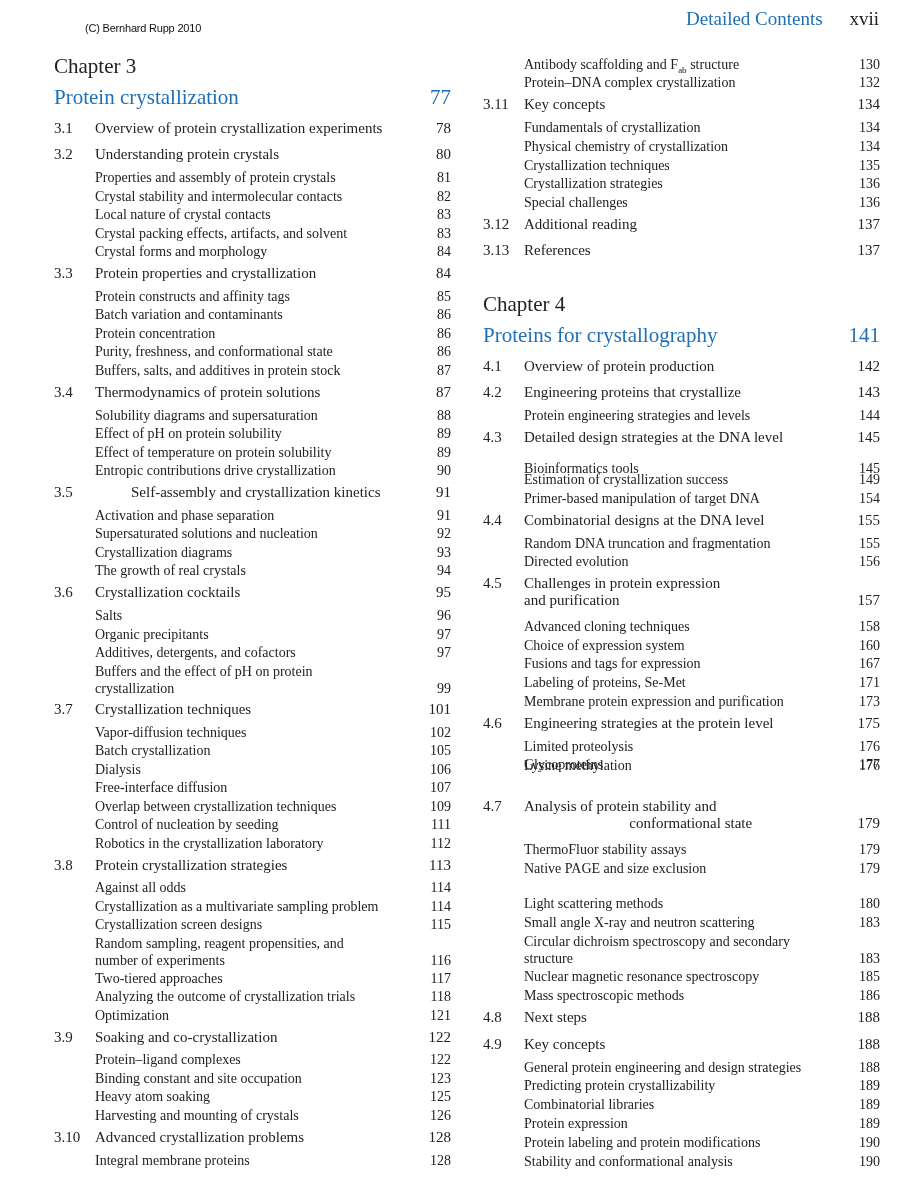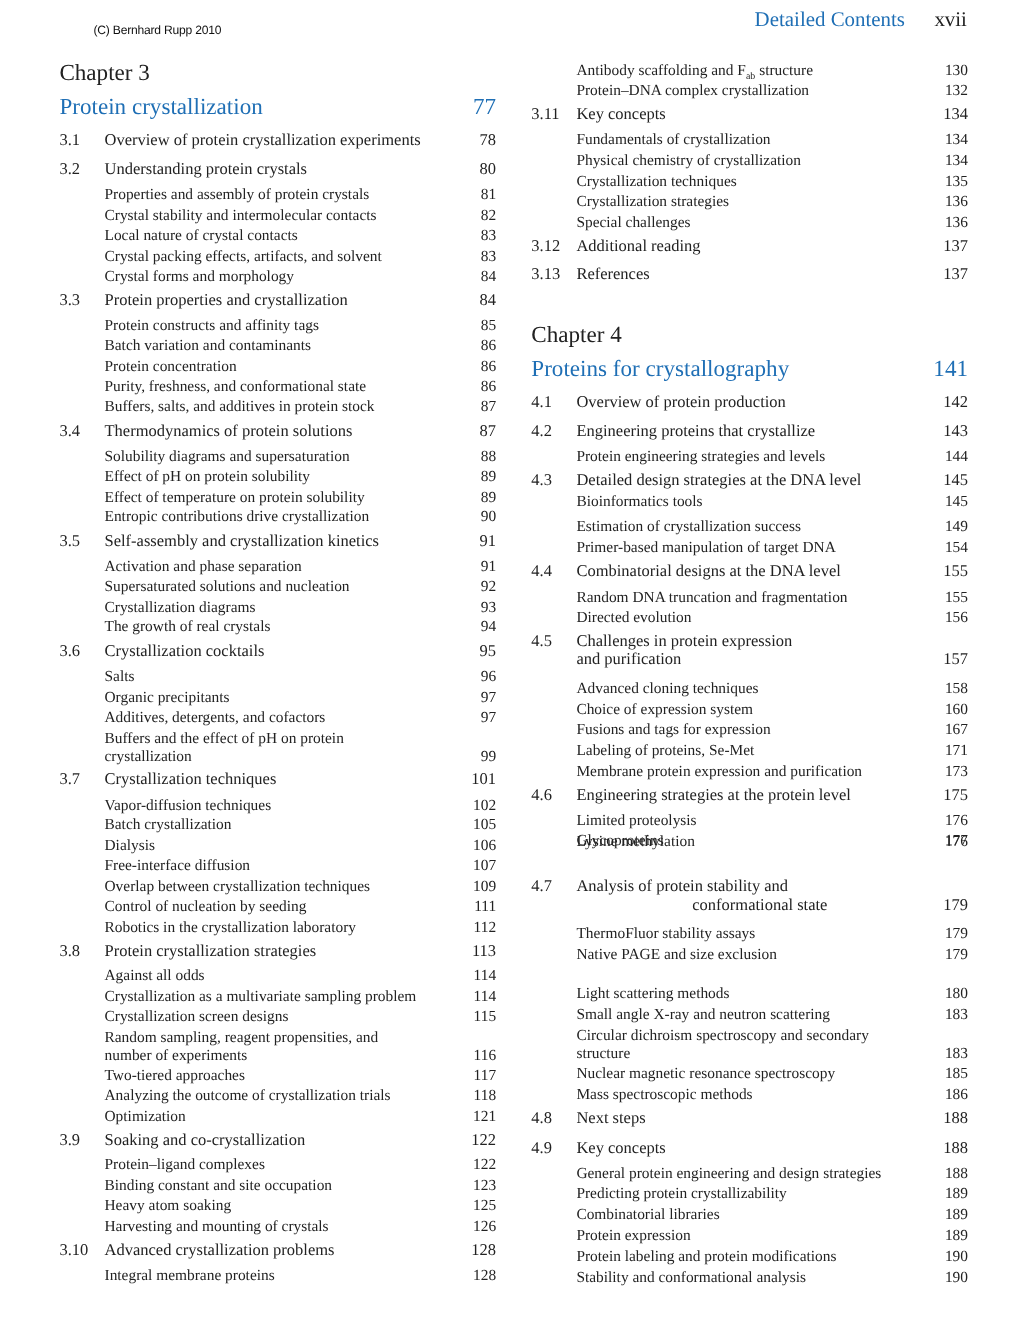--- a/index.html
+++ b/index.html
@@ -109,21 +109,21 @@
       <span class="p">89</span>
     </div>
     <div class="sub" style="top: 444px;">
       <span class="t">Effect of temperature on protein solubility</span>
       <span class="p">89</span>
     </div>
     <div class="sub" style="top: 462px;">
       <span class="t">Entropic contributions drive crystallization</span>
       <span class="p">90</span>
     </div>
-    <div class="sec" style="top: 484px;">
+    <div class="sec" style="top: 484px; gap: 36px;">
       <span class="num">3.5</span>
       <span class="t">Self-assembly and crystallization kinetics</span>
       <span class="p">91</span>
     </div>
     <div class="sub" style="top: 507px;">
       <span class="t">Activation and phase separation</span>
       <span class="p">91</span>
     </div>
     <div class="sub" style="top: 525px;">
       <span class="t">Supersaturated solutions and nucleation</span>
@@ -323,21 +323,21 @@
     </div>
     <div class="sub" style="top: 407px;">
       <span class="t">Protein engineering strategies and levels</span>
       <span class="p">144</span>
     </div>
     <div class="sec" style="top: 429px;">
       <span class="num">4.3</span>
       <span class="t">Detailed design strategies at the DNA level</span>
       <span class="p">145</span>
     </div>
-    <div class="sub" style="top: 448px;">
+    <div class="sub" style="top: 460px;">
       <span class="t">Bioinformatics tools</span>
       <span class="p">145</span>
     </div>
     <div class="sub" style="top: 471px; gap: 40px;">
       <span class="t">Estimation of crystallization success</span>
       <span class="p">149</span>
     </div>
     <div class="sub" style="top: 490px;">
       <span class="t">Primer-based manipulation of target DNA</span>
       <span class="p">154</span>

